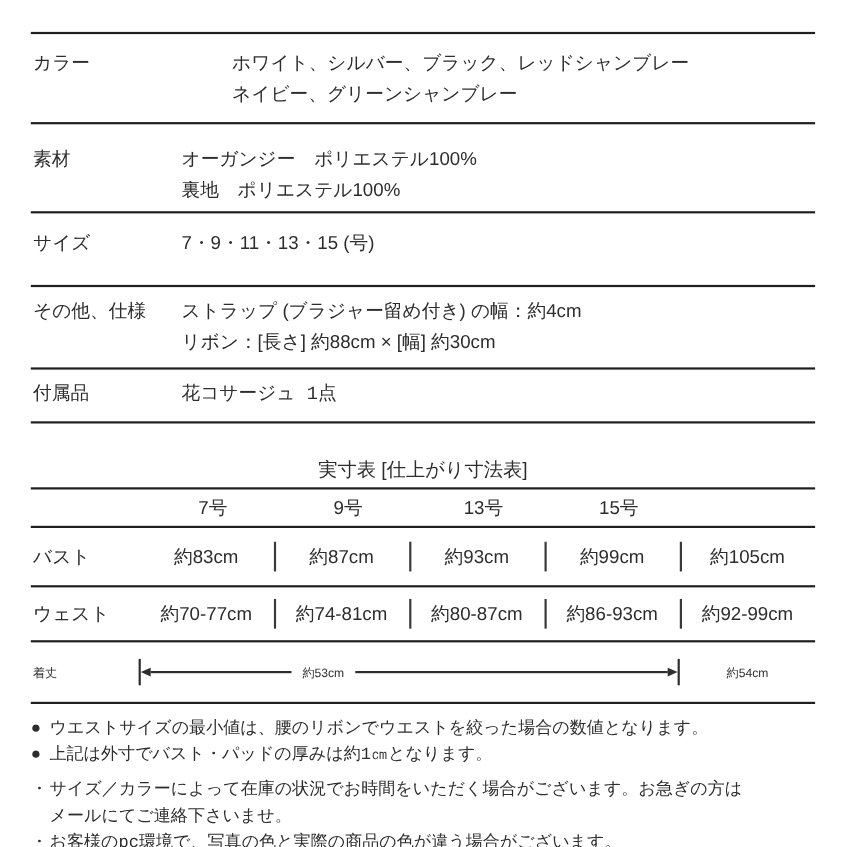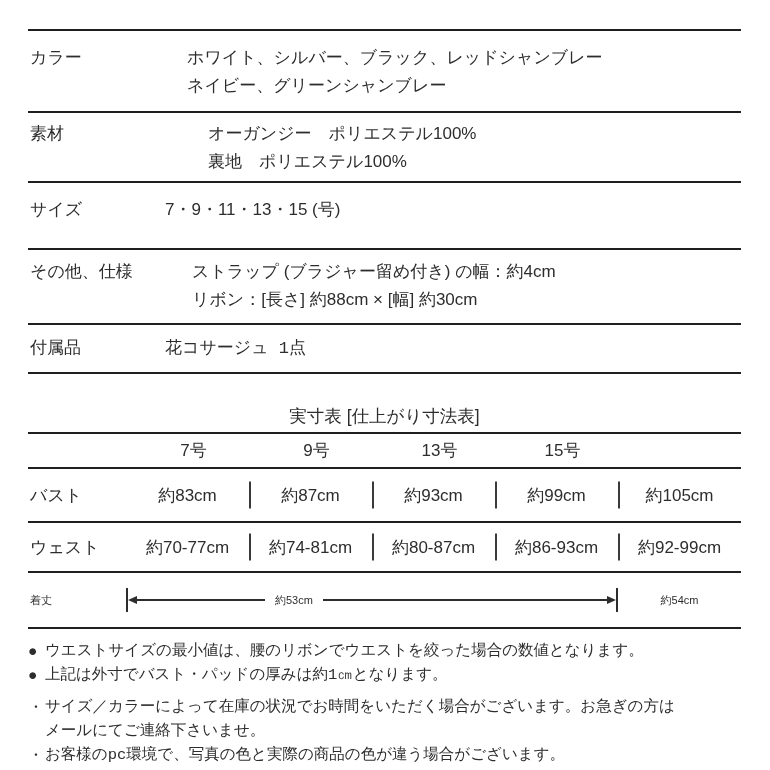--- a/index.html
+++ b/index.html
@@ -9,25 +9,25 @@
     color:#2d2d2d;
     -webkit-font-smoothing:antialiased;
   }
   .page{width:770px;height:770px;box-sizing:border-box;padding:0 29px 0 28px;}
 
   
   .spec{margin-top:29px;border-bottom:2px solid #1f1f1f;}
   .spec-row{display:flex;border-top:2px solid #1f1f1f;font-size:17px;line-height:28px;}
   .spec-label{width:137px;flex:0 0 137px;padding-left:2px;box-sizing:border-box;}
   .spec-value{flex:1;}
-  .r-color{padding:13px 0 11px;}
+  .r-color{padding:13px 0 11px;gap:24px;}
   .r-color .spec-value{padding-left:22px;}
-  .r-material{padding:7px 0 5px;gap:43px;}
+  .r-material{padding:18px 0 5px;}
   .r-size{padding:13px 0 24px;}
-  .r-other{padding:8px 0 9px;gap:27px;}
+  .r-other{padding:8px 0 9px;}
   .r-access{padding:10px 0 9px;font-family:Liberation Mono, monospace;}
 
   
   .table-title{margin:28px 0 0;font-size:17.5px;font-weight:normal;line-height:28px;text-align:center;}
   .size-table{margin-top:2px;border-top:2px solid #1f1f1f;}
   .st-row{display:grid;grid-template-columns:98px repeat(5,1fr);align-items:center;
           border-bottom:2px solid #1f1f1f;font-size:17px;}
   .st-head{height:33px;gap:12px;}
   .st-label{padding-left:2px;}
   .st-cell{text-align:center;position:relative;height:100%;display:flex;align-items:center;justify-content:center;}

